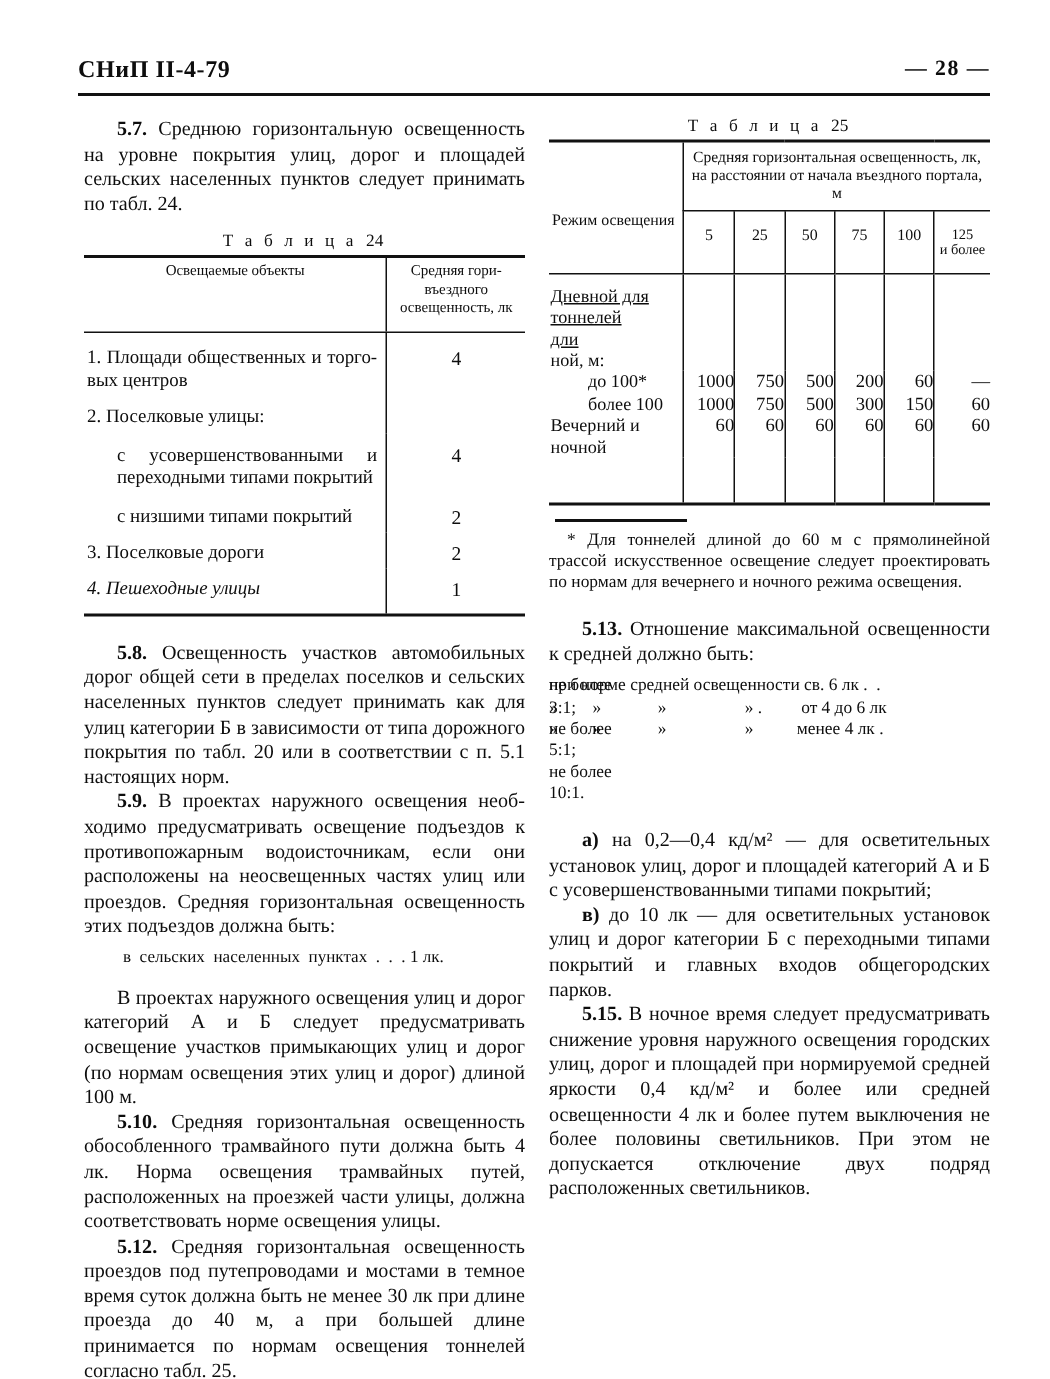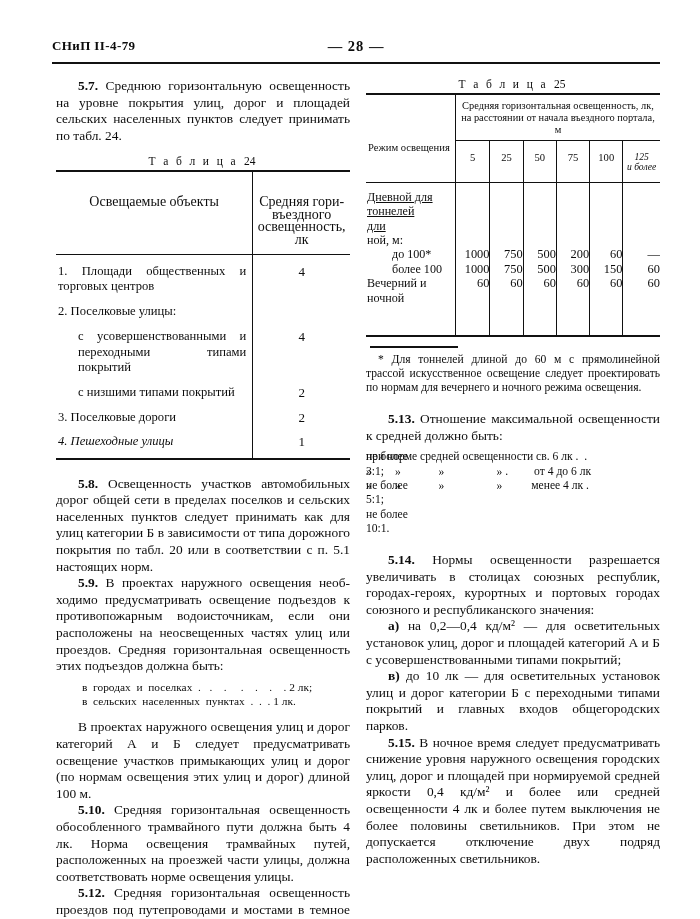--- a/index.html
+++ b/index.html
@@ -28,29 +28,29 @@
   .runhead {
     position: absolute;
     left: 52px;
     top: 38px;
     width: 608px;
     height: 22px;
   }
   .runhead-left {
     position: absolute;
     left: 0; top: 0;
-    font-size: 13px;
+    font-size: 16px;
     font-weight: bold;
     letter-spacing: 0.4px;
   }
   .runhead-center {
     position: absolute;
     left: 0; top: 0;
     width: 608px;
-    text-align: center;
+    text-align: right;
     font-size: 14.5px;
     font-weight: bold;
     letter-spacing: 1px;
   }
   .runhead-rule {
     position: absolute;
     left: 52px;
     top: 62px;
     width: 608px;
     height: 2px;
@@ -104,23 +104,23 @@
   }
   .rule-top    { border-top: 2px solid #111; }
   .rule-bot    { border-bottom: 2px solid #111; }
   .rule-thin-b { border-bottom: 1px solid #111; }
   .vrule-l     { border-left: 1px solid #111; }
 
   
   .t24 { margin-top: 3px; }
   .t24 .hd {
     text-align: center;
-    font-size: 14px;
+    font-size: 10px;
     line-height: 12.4px;
-    padding: 24px 4px 8px 4px;
+    padding: 3px 4px 8px 4px;
   }
   .t24 .hd-obj { width: 205px; }
   .t24 .hd-val { width: 89px; }
   .t24 .cell-obj {
     font-size: 12.6px;
     line-height: 15.4px;
     padding: 3px 6px 3px 2px;
     text-align: justify;
   }
   .t24 .cell-obj.ind { padding-left: 22px; text-indent: 0; }
@@ -148,21 +148,21 @@
     line-height: 12.2px;
     padding: 5px 2px 3px 2px;
   }
   .t25 .h-dist {
     text-align: center;
     font-size: 10.6px;
     line-height: 11.6px;
     padding: 11px 1px 9px 1px;
     width: 34px;
   }
-  .t25 .h-dist.last { width: 38px; font-size: 9.6px; line-height: 10.6px; font-style: italic; }
+  .t25 .h-dist.last { width: 38px; font-size: 9.6px; line-height: 10.6px; }
   .t25 .c-mode {
     font-size: 12.1px;
     line-height: 14.4px;
     padding: 7px 2px 0 1px;
   }
   .t25 .c-num {
     text-align: right;
     font-size: 12.4px;
     line-height: 14.4px;
     padding: 0;
@@ -258,21 +258,20 @@
     </tbody>
       </table>
 
     <div class="spacer-l"></div>
 
     <p class="para"><span class="num">5.8.</span> Освещенность участков автомобильных дорог общей сети в пределах поселков и сель­ских населенных  пунктов следует принимать как для улиц категории Б в зависимости от типа дорожного покрытия по табл. 20 или в соответствии с п. 5.1 настоящих норм.</p>
     <p class="para"><span class="num">5.9.</span> В проектах наружного освещения необ­ходимо предусматривать освещение подъездов к противопожарным водоисточникам, если они расположены на неосвещенных  частях  улиц или проездов. Средняя горизонтальная осве­щенность этих подъездов должна быть:</p>
 
     <div class="spacer-s"></div>
     <p class="inset">
-      <span class="row">в  городах  и  поселках  .   .    .     .    .    .    . 2 лк;</span>
       <span class="row">в  сельских  населенных  пунктах  .  .  . 1 лк.</span>
     </p>
     <div class="spacer-m"></div>
 
     <p class="para">В проектах наружного освещения улиц  и дорог категорий А и Б следует предусматри­вать освещение участков примыкающих улиц и дорог (по нормам освещения этих улиц и до­рог) длиной 100 м.</p>
     <p class="para"><span class="num">5.10.</span> Средняя горизонтальная освещен­ность обособленного трамвайного пути долж­на быть 4 лк. Норма освещения трамвайных путей, расположенных на проезжей части ули­цы, должна соответствовать норме освещения улицы.</p>
     <p class="para"><span class="num">5.12.</span> Средняя горизонтальная освещен­ность проездов под путепроводами и мостами в темное время суток должна быть не менее 30 лк при длине проезда до 40 м, а при боль­шей длине принимается по нормам освещения тоннелей согласно табл. 25.</p>
 
   </div>
 
@@ -382,19 +381,18 @@
       <span class="r2">не более</span>
       <span class="r2">3:1;</span>
       <span class="r2">не более</span>
       <span class="r2">5:1;</span>
       <span class="r2">не более</span>
       <span class="r2">10:1.</span>
     </div>
 
     <div class="spacer-l"></div>
 
-    <p class="para"><span class="num">5.14.</span> Нормы освещенности разрешается увеличивать в столицах союзных республик, городах-героях, курортных и портовых горо­дах союзного и республиканского значения:</p>
     <p class="para"><span class="num">а)</span> на 0,2—0,4 кд/м² — для осветительных установок улиц, дорог и площадей категорий А и Б с усовершенствованными типами по­крытий;</p>
     <p class="para"><span class="num">в)</span> до 10 лк — для осветительных установок улиц и дорог категории Б с переходными ти­пами покрытий и главных входов общегород­ских парков.</p>
     <p class="para"><span class="num">5.15.</span> В ночное время следует предусматри­вать снижение уровня наружного освещения городских улиц, дорог и площадей при норми­руемой средней яркости 0,4 кд/м² и более или средней освещенности 4 лк и более путем вы­ключения не более  половины  светильников. При этом не допускается  отключение  двух подряд расположенных светильников.</p>
 
   </div>
 </div>
 
 </body></html>

